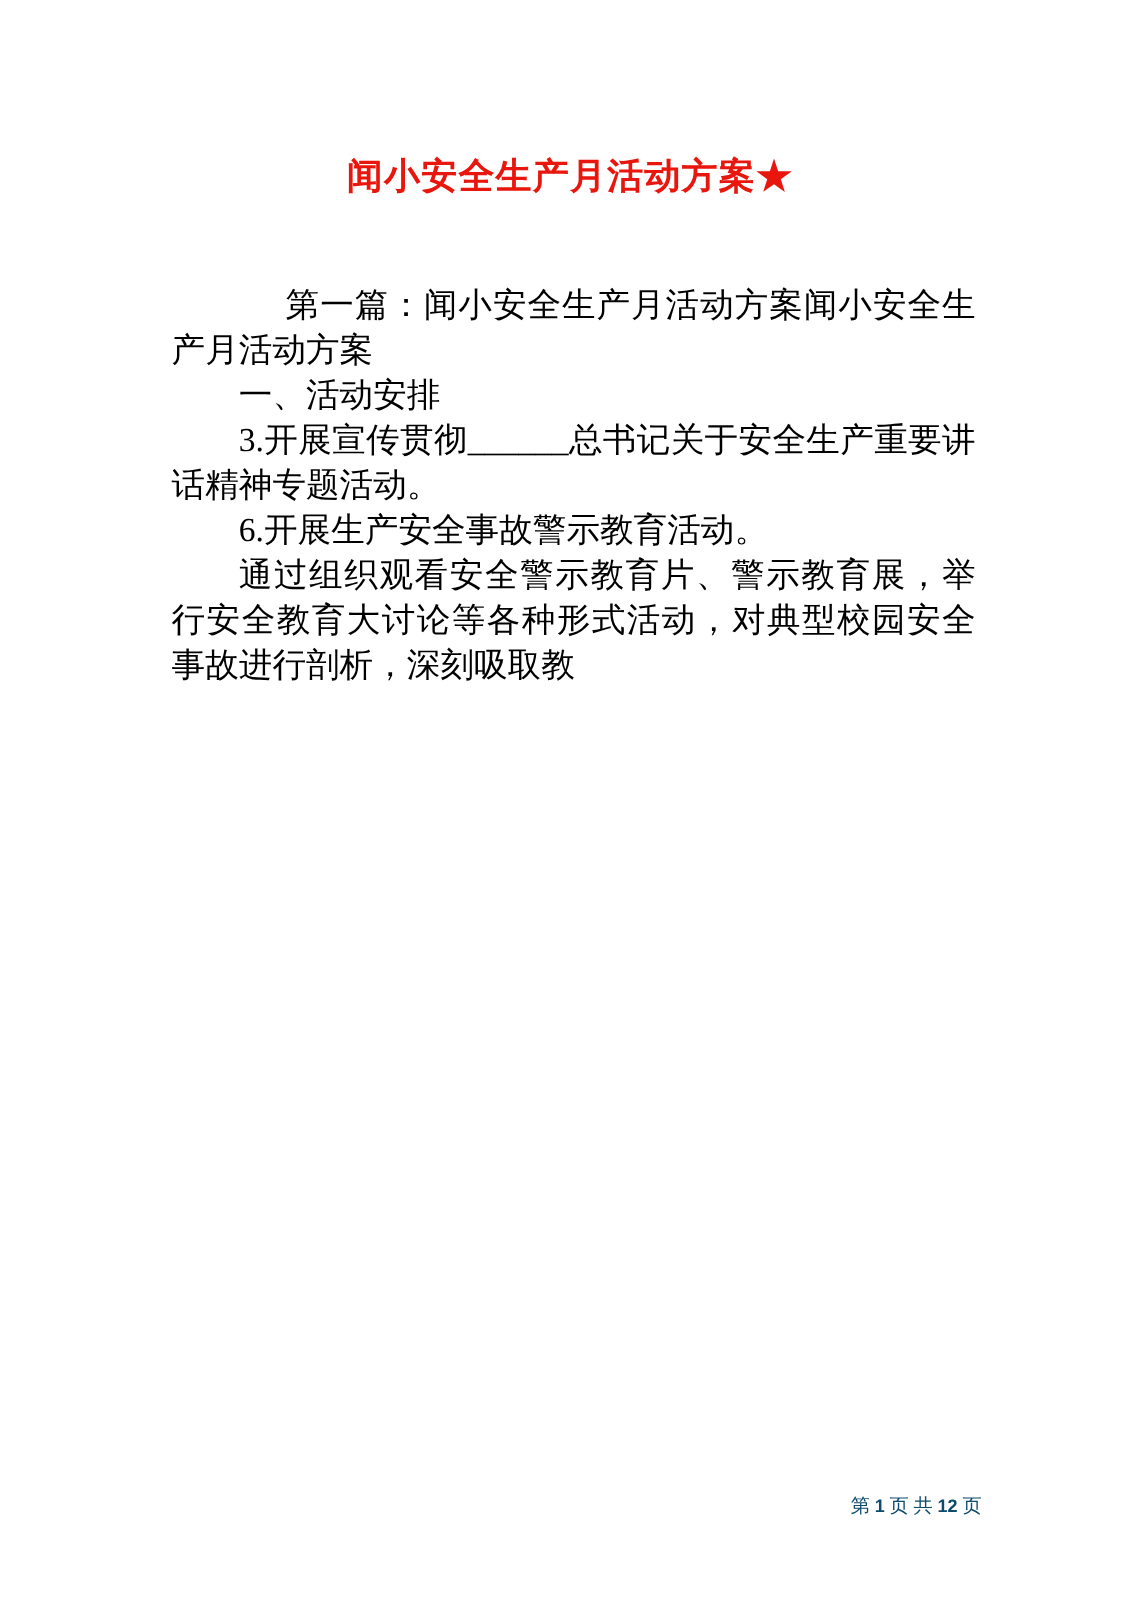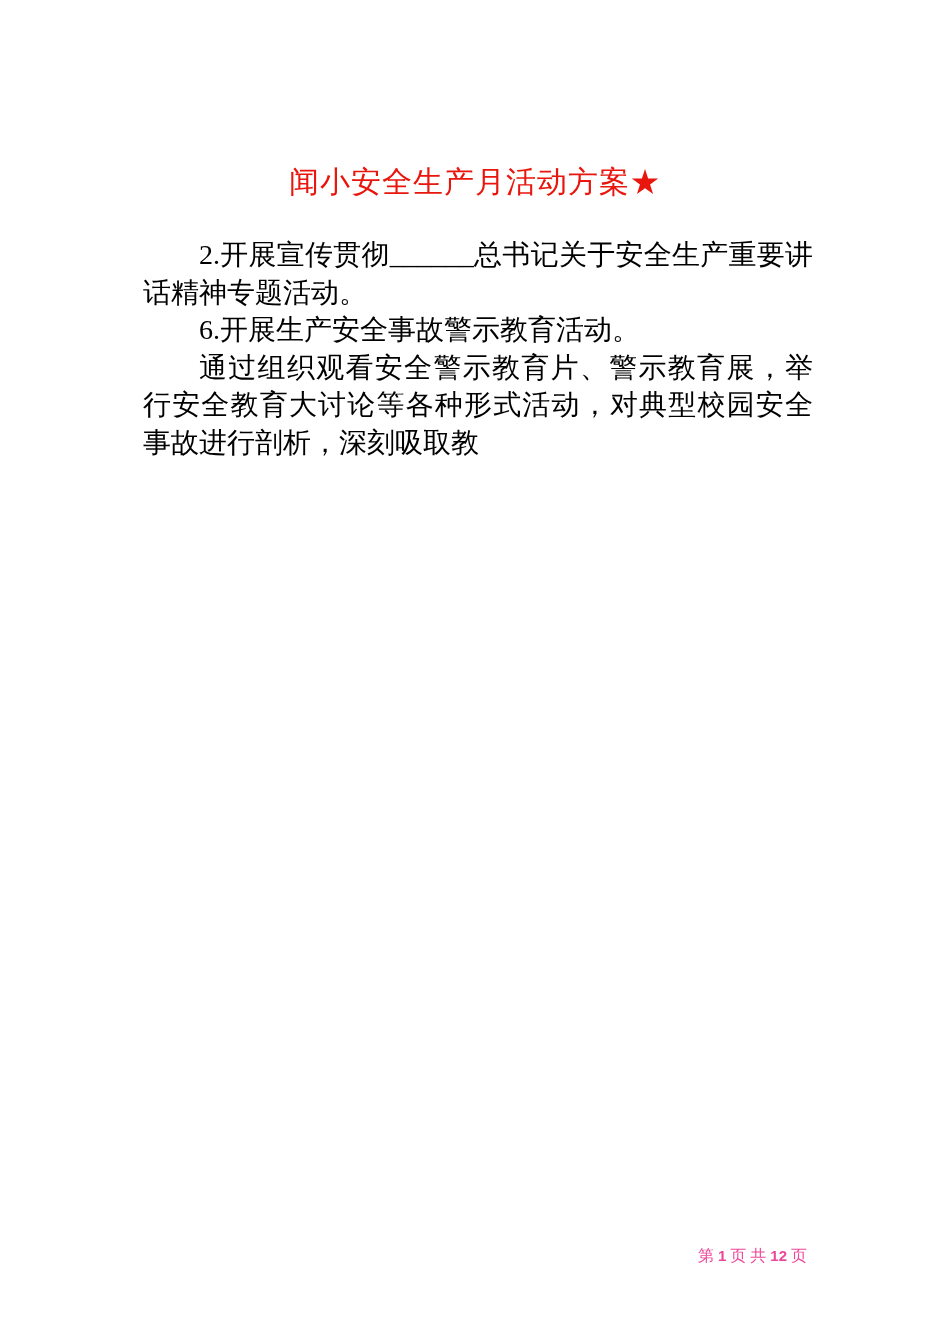--- a/index.html
+++ b/index.html
@@ -15,23 +15,22 @@
     color: #000000;
   }
   .doc-title {
     position: absolute;
     top: 128px;
     left: 0;
     width: 100%;
     text-align: center;
     font-size: 30px;
     line-height: 40px;
-    font-weight: normal;
+    font-weight: bold;
     letter-spacing: 1px;
-    margin-top: 34px;
   }
   .doc-body {
     position: absolute;
     top: 236px;
     left: 143px;
     width: 670px;
     font-size: 28px;
     line-height: 37.5px;
     text-align: justify;
     text-justify: inter-character;
@@ -39,41 +38,43 @@
   .doc-body p {
     margin: 0;
     text-indent: 56px; 
   }
   .doc-body p.indent-xl {
     text-indent: 95px; 
   }
   .page-footer {
     position: absolute;
     top: 1246px;
-    right: 143px;
+    right: 132px;
     font-size: 16px;
     line-height: 20px;
-    color: #ec4899;
+    color: #0c4a6e;
     white-space: nowrap;
   }
   .page-footer .num {
     font-family: "Liberation Sans", "DejaVu Sans", sans-serif;
     font-weight: bold;
     font-size: 15px;
   }
 </style>
 </head>
 <body>
 
 <div class="page">
 
   <h1 class="doc-title" style="color: rgb(232, 22, 12);">闻小安全生产月活动方案★</h1>
 
   <div class="doc-body">
-    <p>2.开展宣传贯彻______总书记关于安全生产重要讲话精神专题活动。</p>
+    <p class="indent-xl">第一篇：闻小安全生产月活动方案闻小安全生产月活动方案</p>
+    <p>一、活动安排</p>
+    <p>3.开展宣传贯彻______总书记关于安全生产重要讲话精神专题活动。</p>
     <p>6.开展生产安全事故警示教育活动。</p>
     <p>通过组织观看安全警示教育片、警示教育展，举行安全教育大讨论等各种形式活动，对典型校园安全事故进行剖析，深刻吸取教</p>
   </div>
 
   <div class="page-footer">
     <span>第 </span><span class="num">1</span><span> 页 共 </span><span class="num">12</span><span> 页</span>
   </div>
 
 </div>
 

